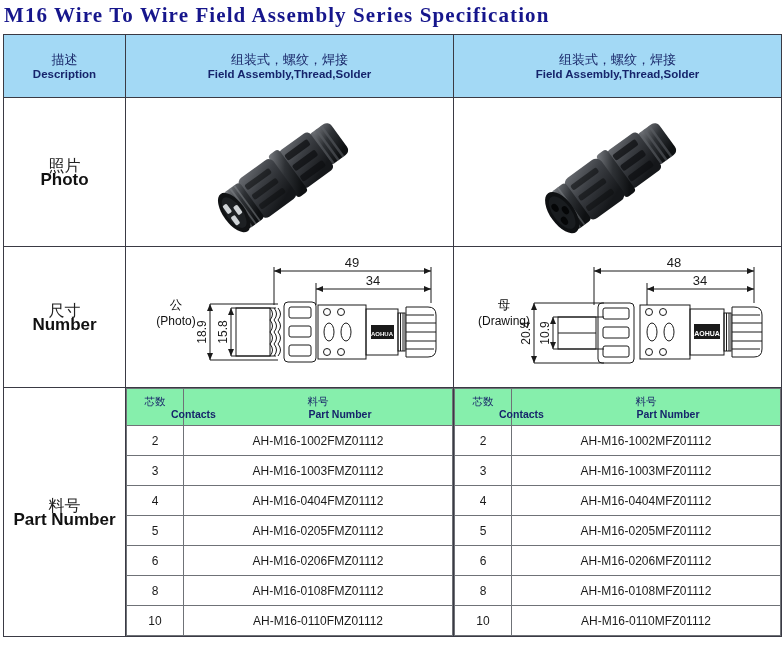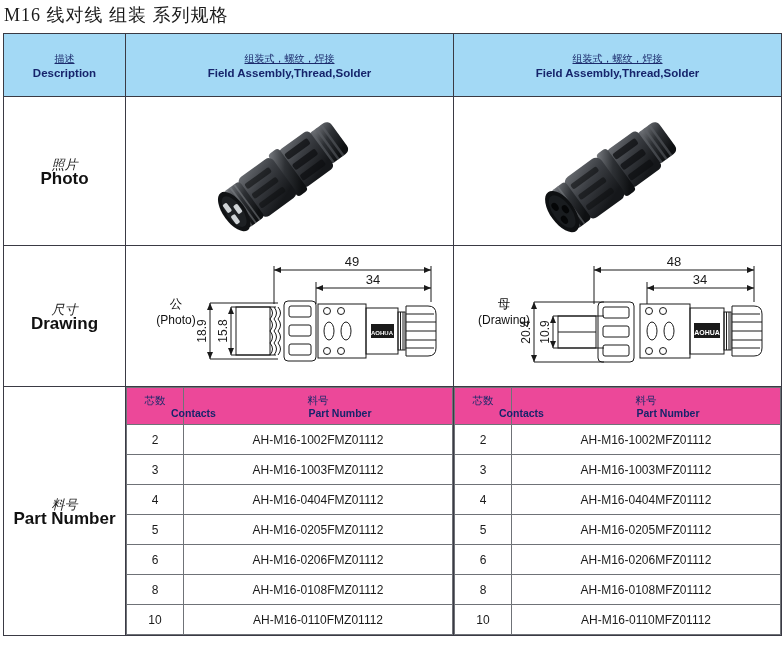--- a/index.html
+++ b/index.html
@@ -50,41 +50,39 @@
     border: 1px solid #3a3a44;
     padding: 0;
     vertical-align: middle;
   }
   .hdr {
     background: #a3d9f5;
     text-align: center;
     height: 62px;
   }
   .hdr .cn {
-    font-size: 10px;
+    font-size: 13px;
     color: #1b2a6b;
     line-height: 15px;
-    text-decoration: underline;
   }
   .hdr .en {
     font-size: 11.5px;
     font-weight: bold;
     color: #16246b;
     line-height: 14px;
   }
 
   .rowlabel {
     text-align: center;
     background: #fff;
   }
   .rowlabel .cn {
-    font-size: 13px;
+    font-size: 16px;
     color: #222;
     line-height: 15px;
-    font-style: italic;
   }
   .rowlabel .en {
     font-size: 17px;
     font-weight: bold;
     color: #111;
     line-height: 14px;
   }
 
   .photo-cell { height: 148px; text-align: center; }
   .draw-cell  { height: 140px; }
@@ -124,21 +122,21 @@
   }
   .pn-table th, .pn-table td {
     border: 1px solid #6f7277;
     text-align: center;
     font-size: 12px;
     color: #1a1a1a;
     height: 29px;
     font-weight: normal;
   }
   .pn-table th {
-    background: #ec4899;
+    background: #86efac;
     height: 36px;
     padding: 0;
   }
   .pn-table th .cn {
     display: block;
     font-size: 10.5px;
     color: #1b2a6b;
     line-height: 13px;
   }
   .pn-table th .en {
@@ -149,21 +147,21 @@
     line-height: 12px;
     padding-left: 44px;
   }
   .pn-table td.num { width: 56px; }
   .pn-cell { padding: 0; vertical-align: top; }
 </style>
 </head>
 <body>
 
 <div class="title-block">
-  <div class="sub-title">M16 线对线 组装 系列规格</div>
+  <div class="main-title">M16 Wire To Wire Field Assembly Series Specification</div>
 </div>
 
 <table class="spec-table">
   <colgroup>
     <col style="width:122px">
     <col style="width:328px">
     <col style="width:328px">
   </colgroup>
 
   <tbody>
@@ -265,21 +263,21 @@
             <ellipse cx="30" cy="70" rx="3" ry="4.5" fill="#050607"></ellipse>
           </g>
         </svg>
       </div>
     </td>
   </tr>
 
   <tr>
     <td class="rowlabel">
       <div class="cn">尺寸</div>
-      <div class="en">Drawing</div>
+      <div class="en">Number</div>
     </td>
 
     <td class="draw-cell">
       <div class="draw-inner">
         <div class="gender-lab">
           <div class="cn">公</div>
           <div>(Photo)</div>
         </div>
 
         <svg width="328" height="140" viewBox="0 0 328 140" style="position:absolute;left:0;top:0;">

